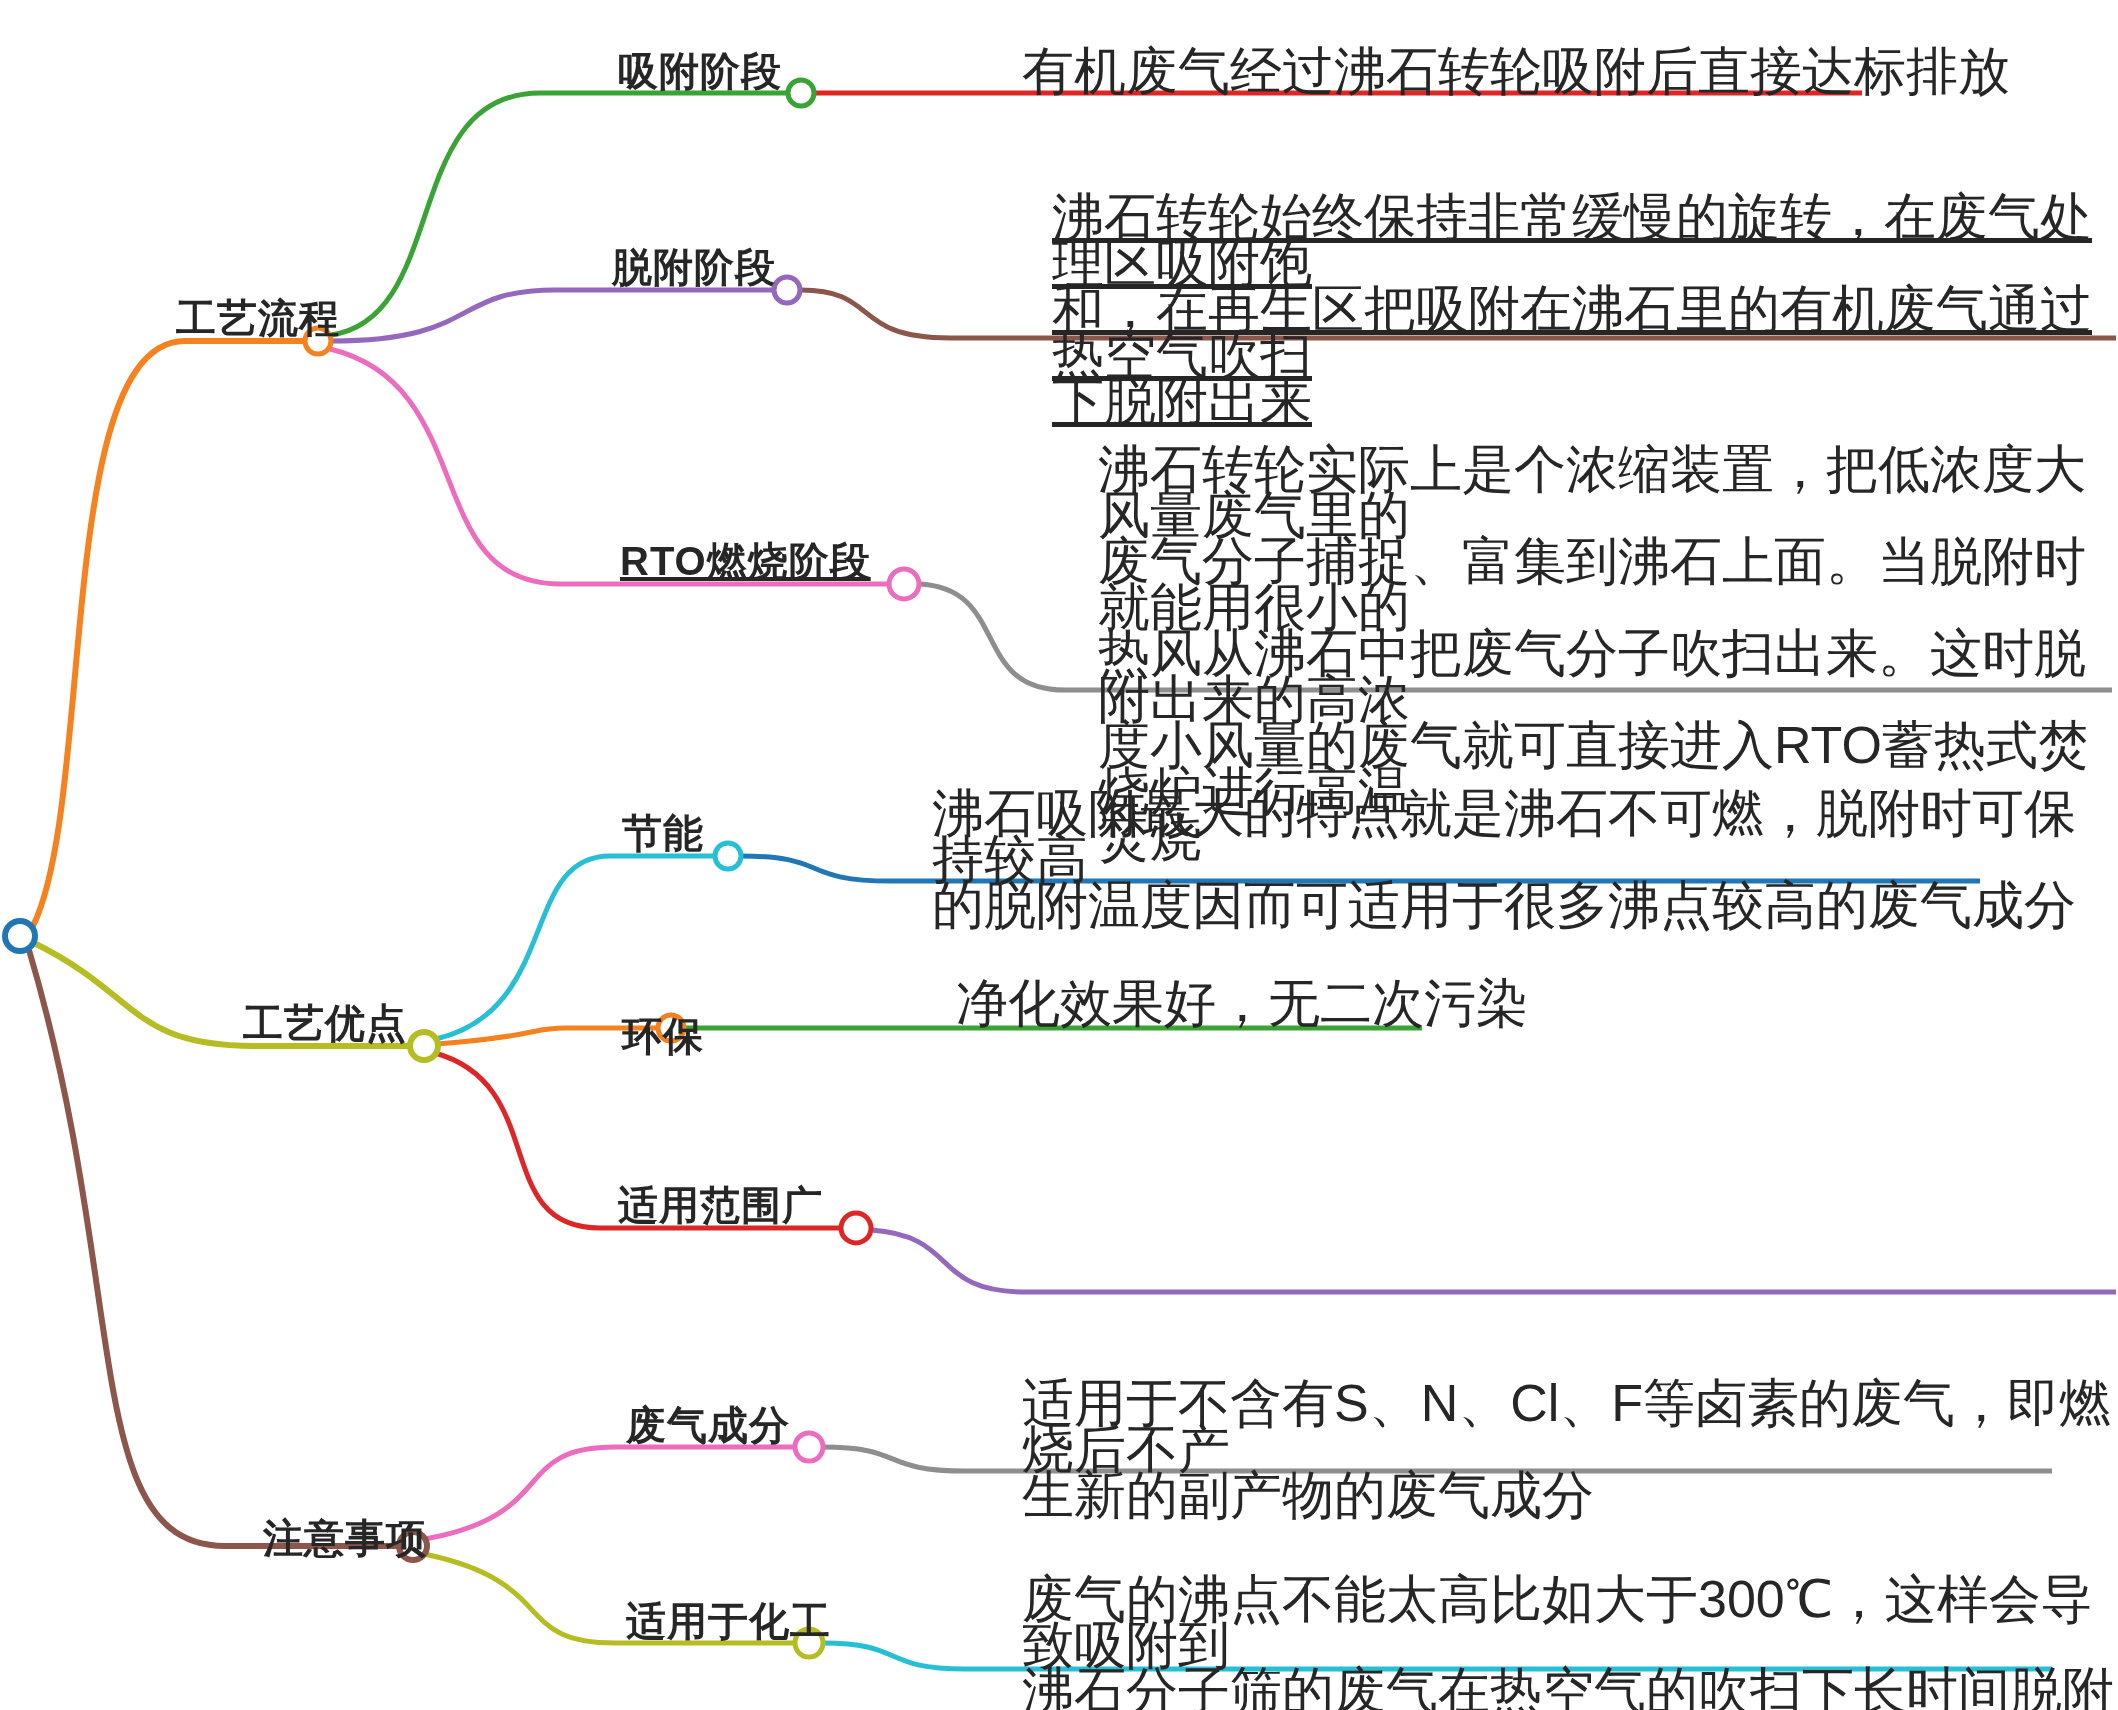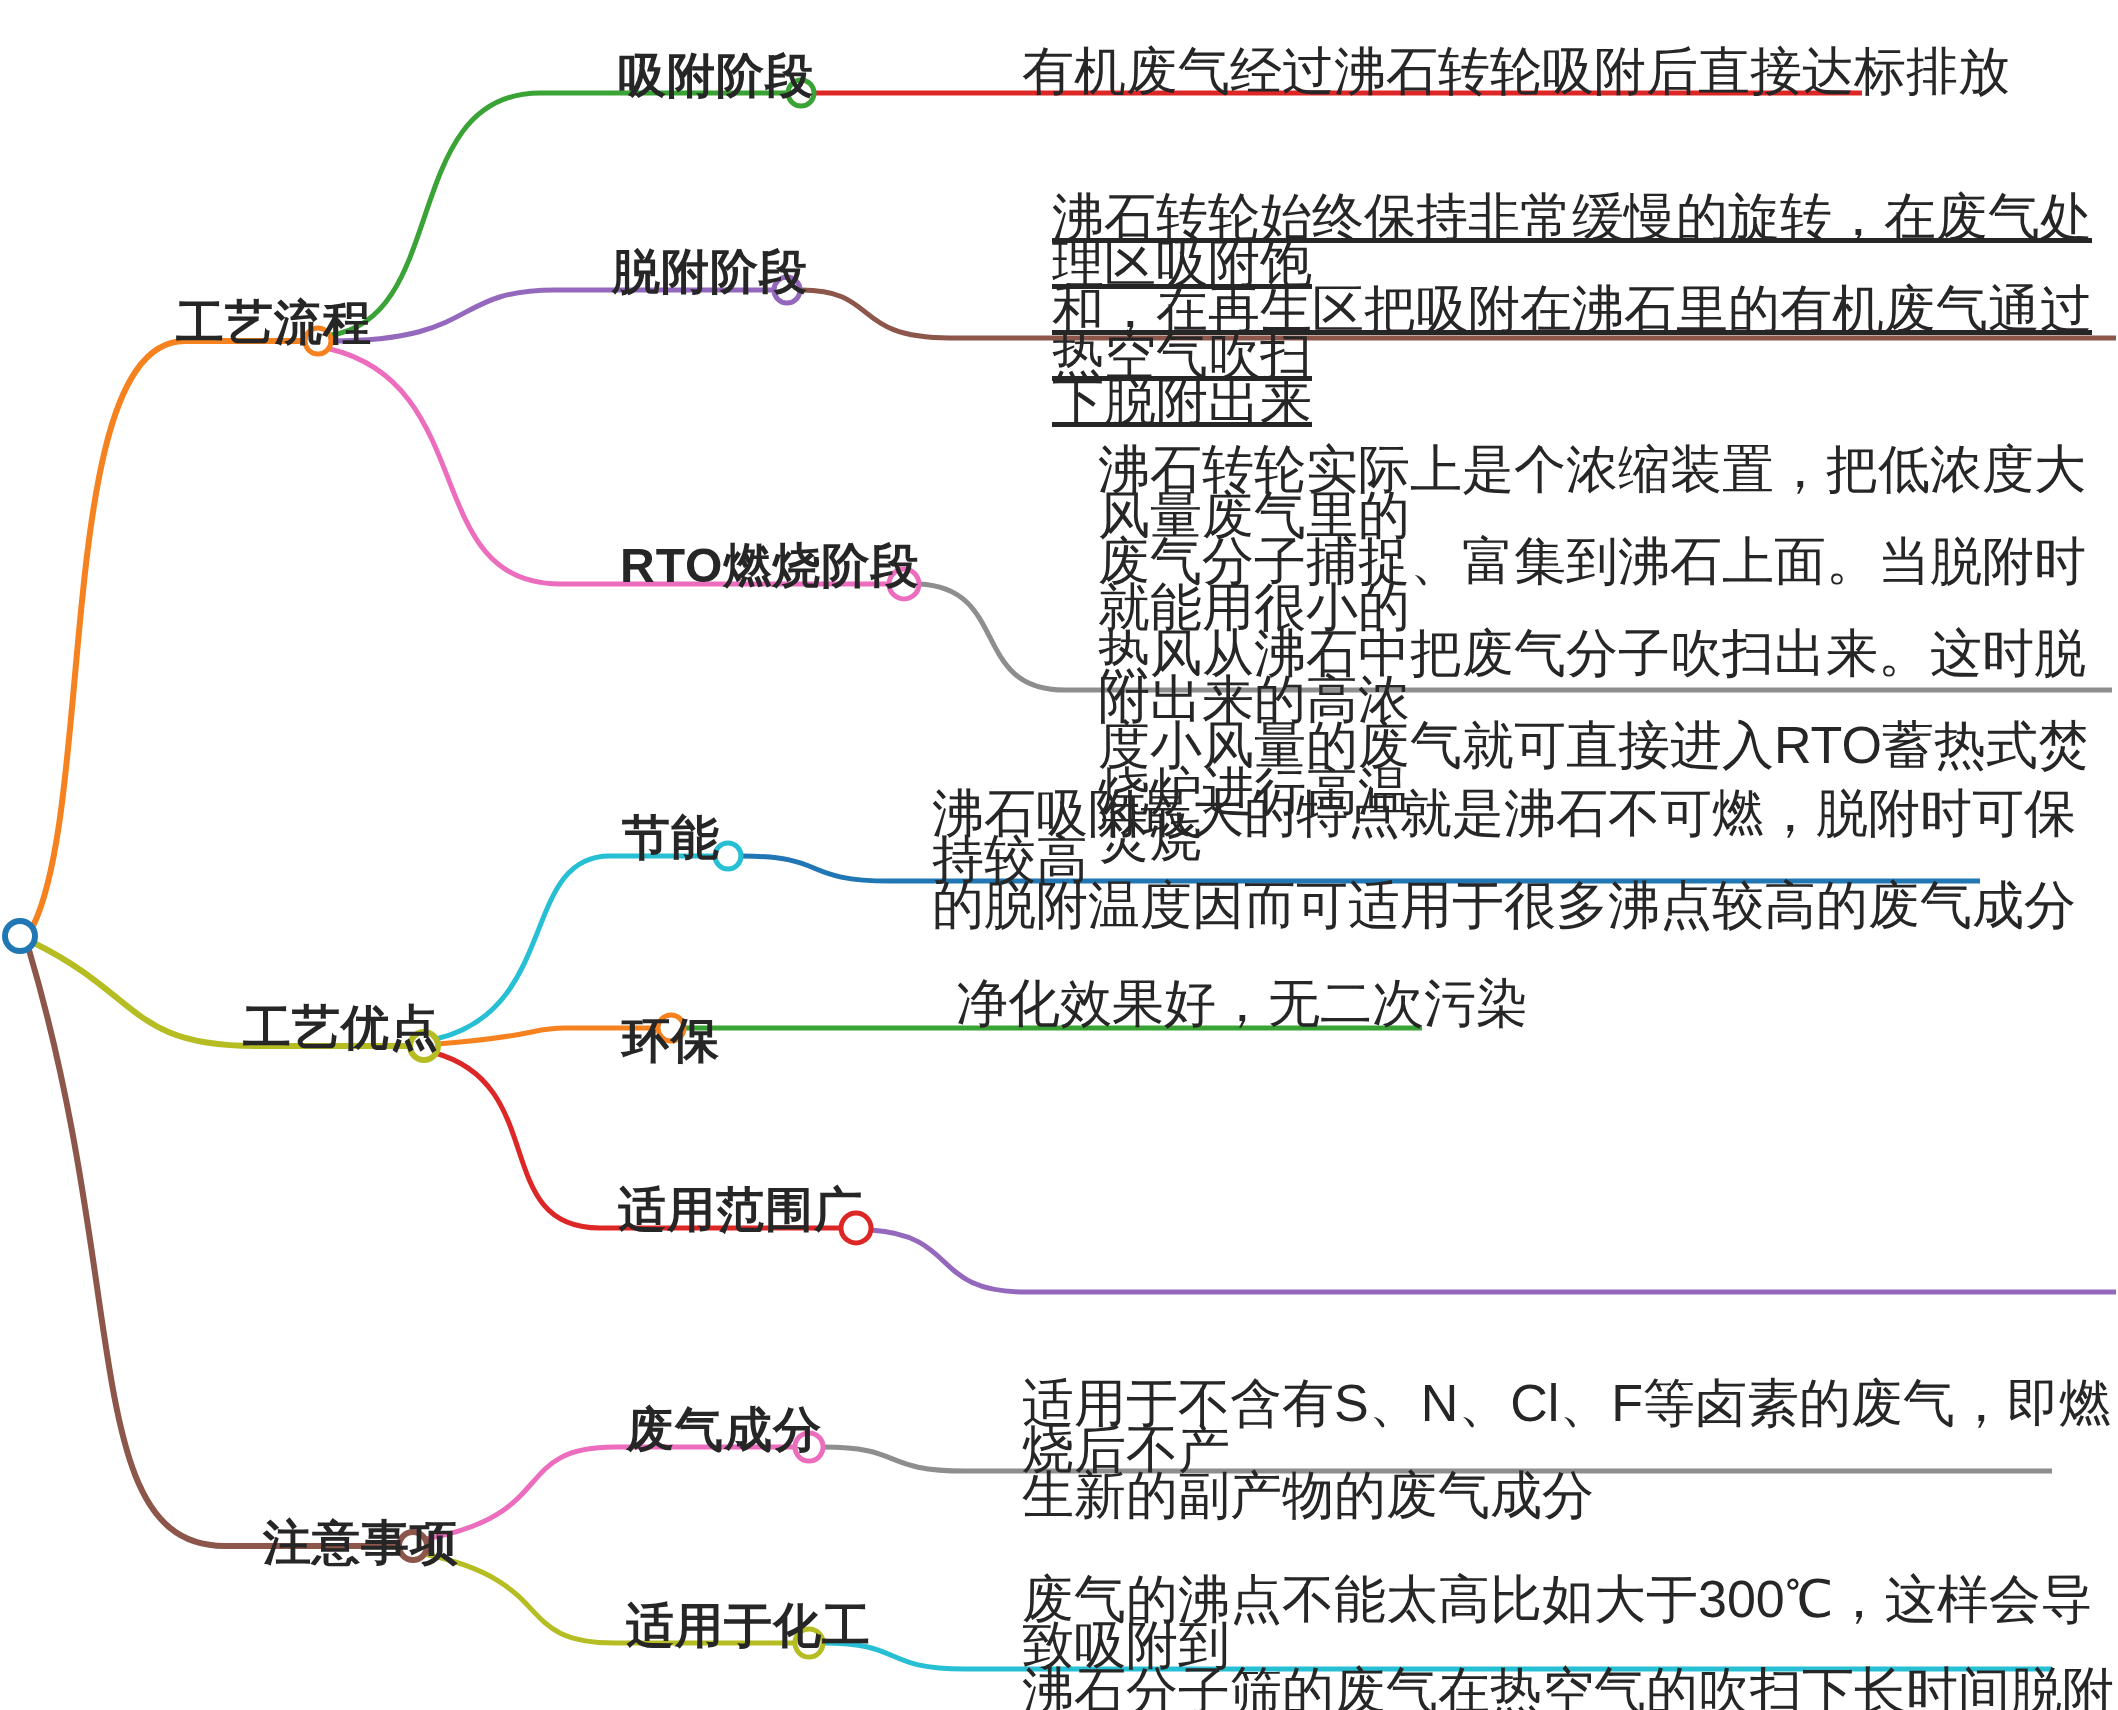--- a/index.html
+++ b/index.html
@@ -7,21 +7,21 @@
     position:relative;
     width:2118px;height:1710px;
     background:#ffffff;
     font-family:"Liberation Sans", sans-serif;
     overflow:hidden;
   }
   #edges{position:absolute;left:0;top:0;}
   .label{
     position:absolute;
     font-weight:bold;
-    font-size:48px;
+    font-size:40px;
     color:#262626;
     white-space:nowrap;
     letter-spacing:1px;
   }
   .note{
     position:absolute;
     font-size:52px;
     line-height:46px;
     color:#262626;
     white-space:pre-line;
@@ -77,21 +77,21 @@
   <div class="label" style="left:263px;top:1496px;margin-top:15px;">注意事项</div>
 
   <div class="label" style="left:618px;top:44px;">吸附阶段</div>
   <div class="note" style="left:1022px;top:48px;">有机废气经过沸石转轮吸附后直接达标排放</div>
 
   <div class="label" style="left:612px;top:240px;">脱附阶段</div>
   <div class="note" style="left:1052px;top:194px;text-decoration:underline;">沸石转轮始终保持非常缓慢的旋转，在废气处理区吸附饱
 和，在再生区把吸附在沸石里的有机废气通过热空气吹扫
 下脱附出来</div>
 
-  <div class="label" style="left:620px;top:534px;">RTO燃烧阶段</div>
+  <div class="label" style="left:620px;top:534px;text-decoration:underline;">RTO燃烧阶段</div>
   <div class="note" style="left:1098px;top:446px;">沸石转轮实际上是个浓缩装置，把低浓度大风量废气里的
 废气分子捕捉、富集到沸石上面。当脱附时就能用很小的
 热风从沸石中把废气分子吹扫出来。这时脱附出来的高浓
 度小风量的废气就可直接进入RTO蓄热式焚烧炉进行高温
 焚烧</div>
 
   <div class="label" style="left:622px;top:806px;text-align:center;">节能</div>
   <div class="note" style="left:932px;top:790px;">沸石吸附最大的特点就是沸石不可燃，脱附时可保持较高
 的脱附温度因而可适用于很多沸点较高的废气成分</div>
 

